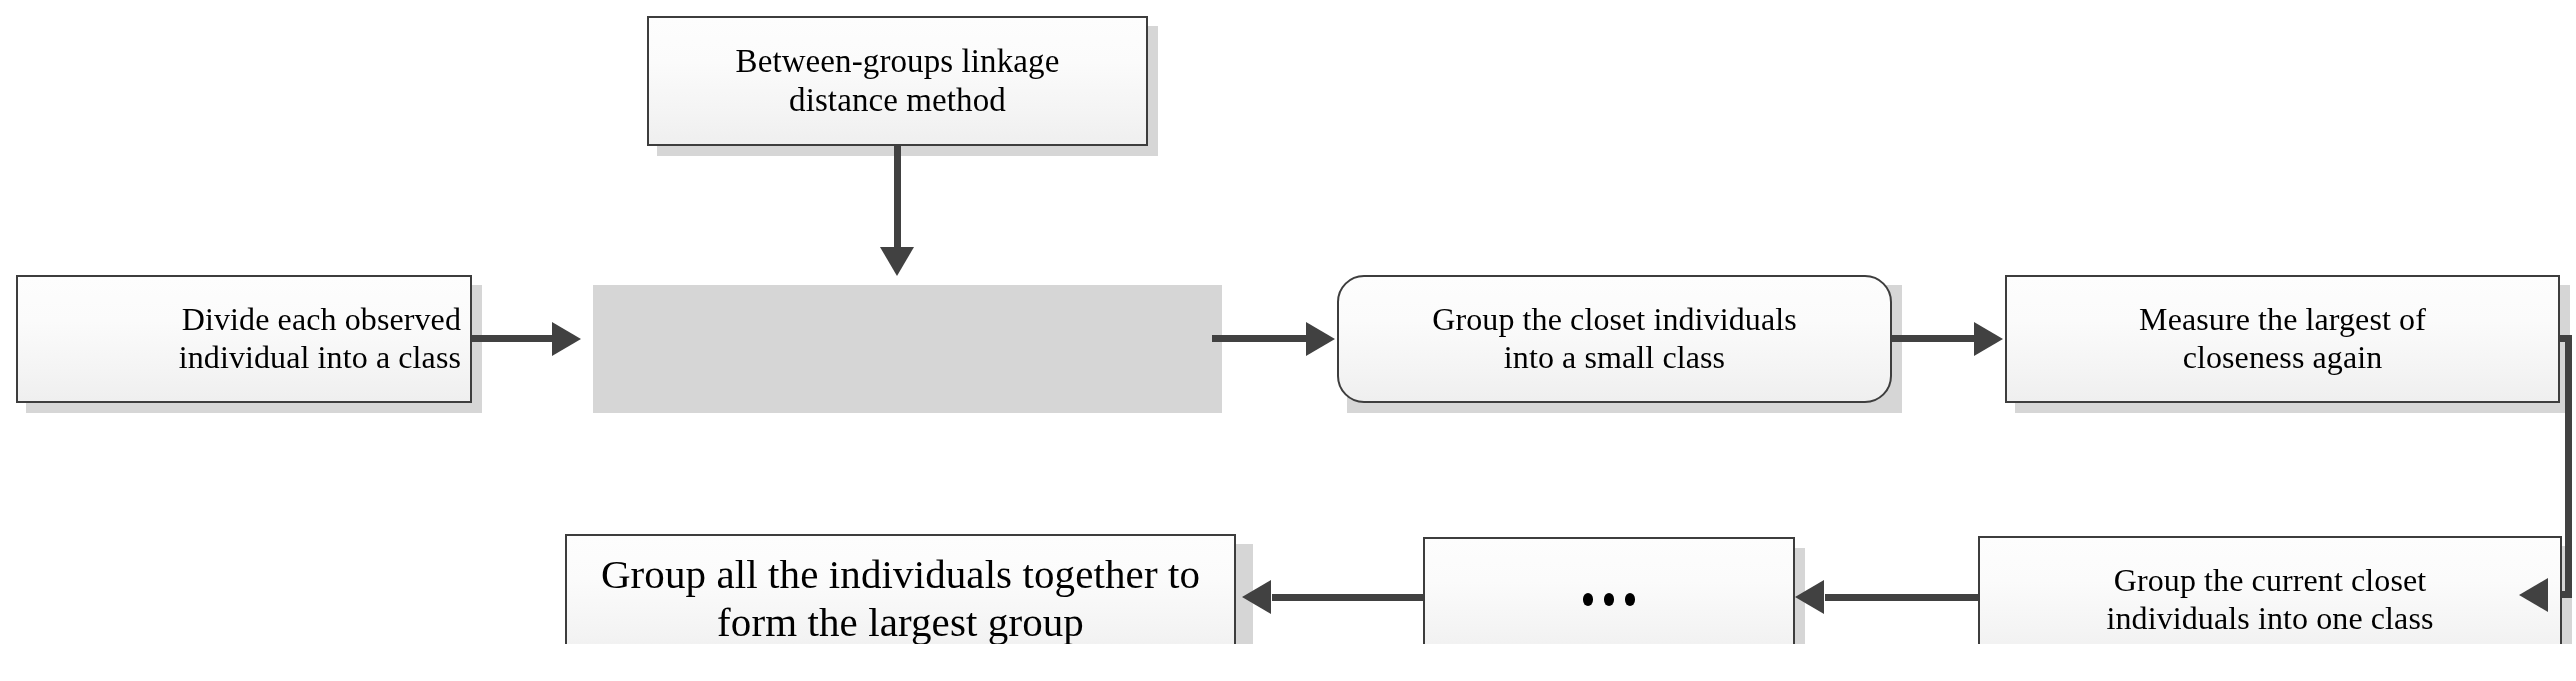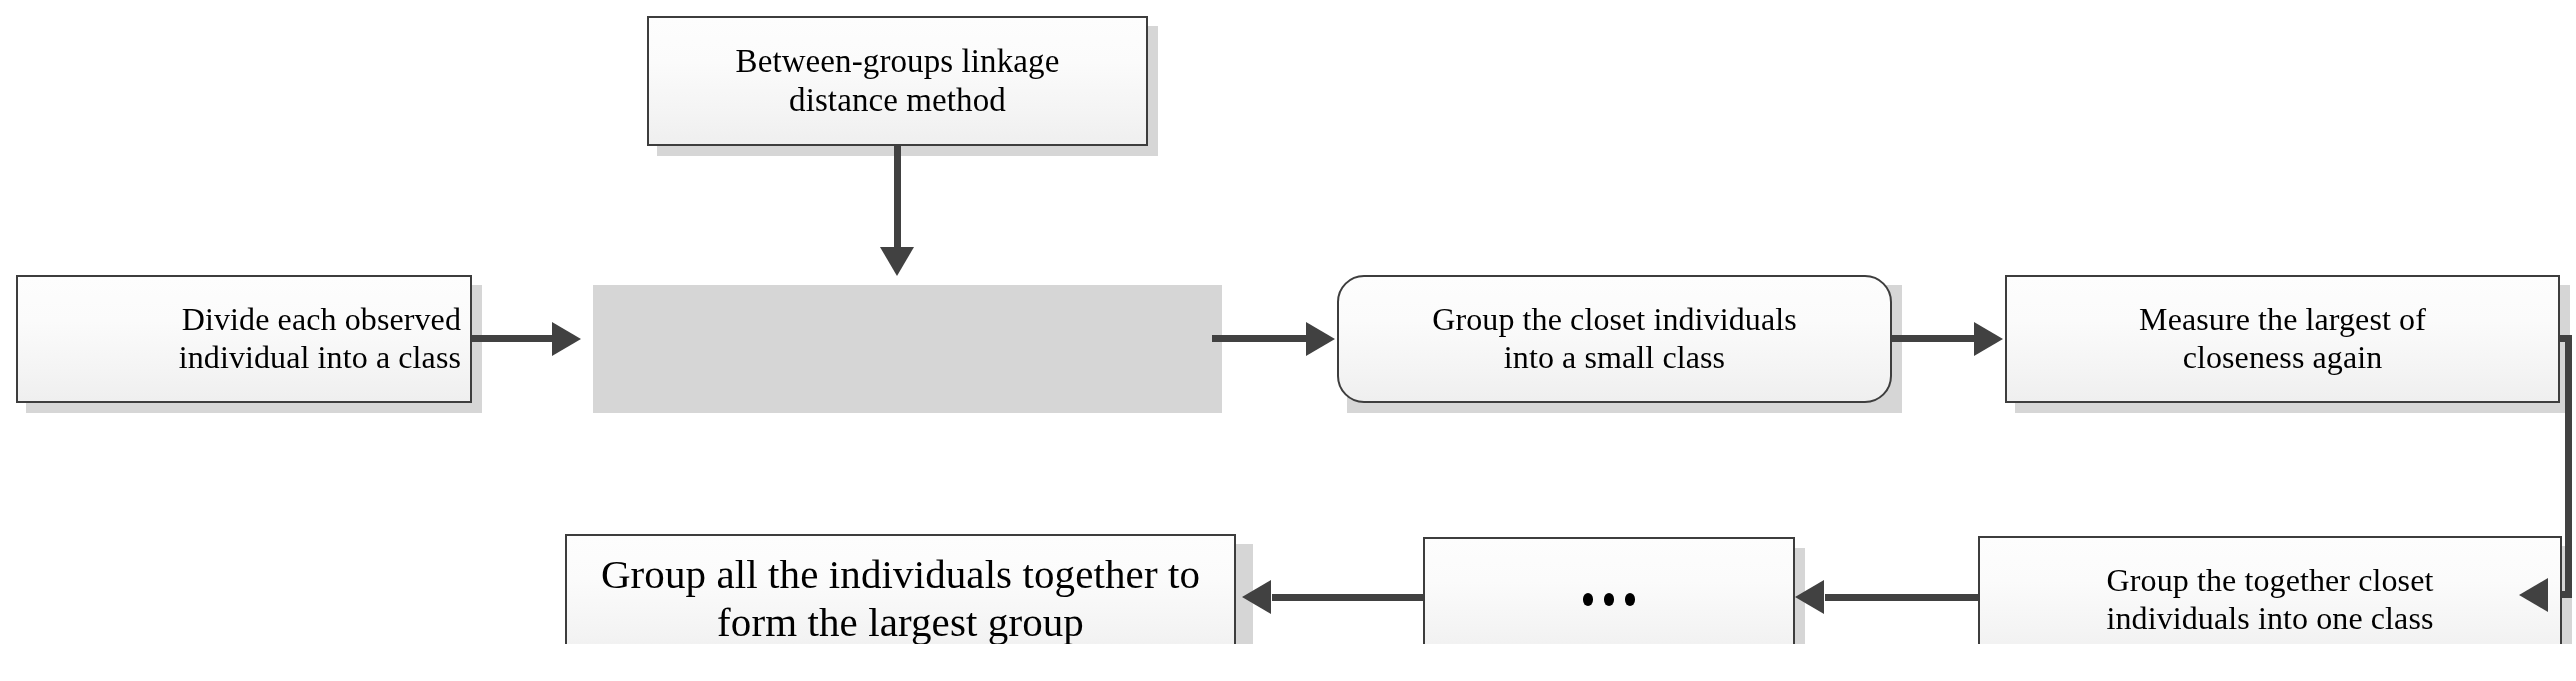--- a/index.html
+++ b/index.html
@@ -151,21 +151,21 @@
 
   <div class="node" style="left:1423px; top:537px; width:372px; height:125px;">
     <span class="ellipsis-dots" aria-hidden="false">
       <span class="dot"></span>
       <span class="dot"></span>
       <span class="dot"></span>
     </span>
   </div>
 
   <div class="node" style="left:1978px; top:536px; width:584px; height:127px; font-size:32px;">
-    <span class="node-label">Group the together closet
+    <span class="node-label">Group the current closet
 individuals into one class</span>
   </div>
 
   <div class="conn conn-h" style="left:1825px; top:594px; width:153px;"></div>
   <div class="arrow-head arrow-left" style="left:1795px; top:580px;"></div>
 
   <div class="conn conn-h" style="left:1272px; top:594px; width:153px;"></div>
   <div class="arrow-head arrow-left" style="left:1242px; top:580px;"></div>
 
 </div>

